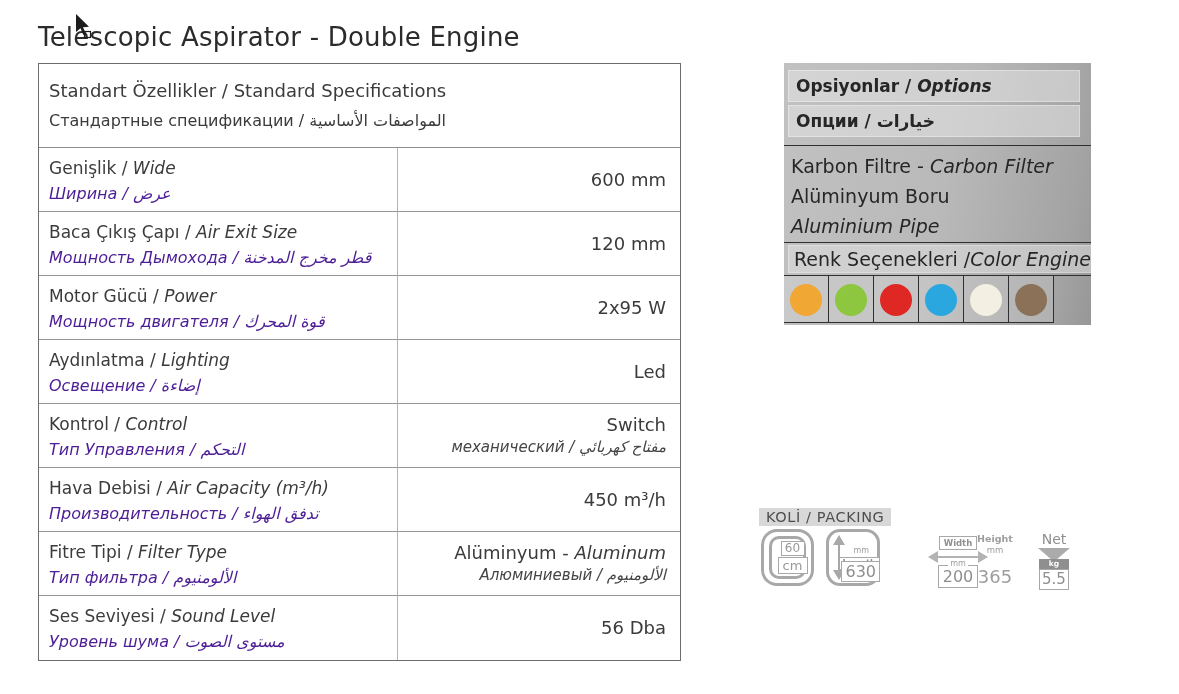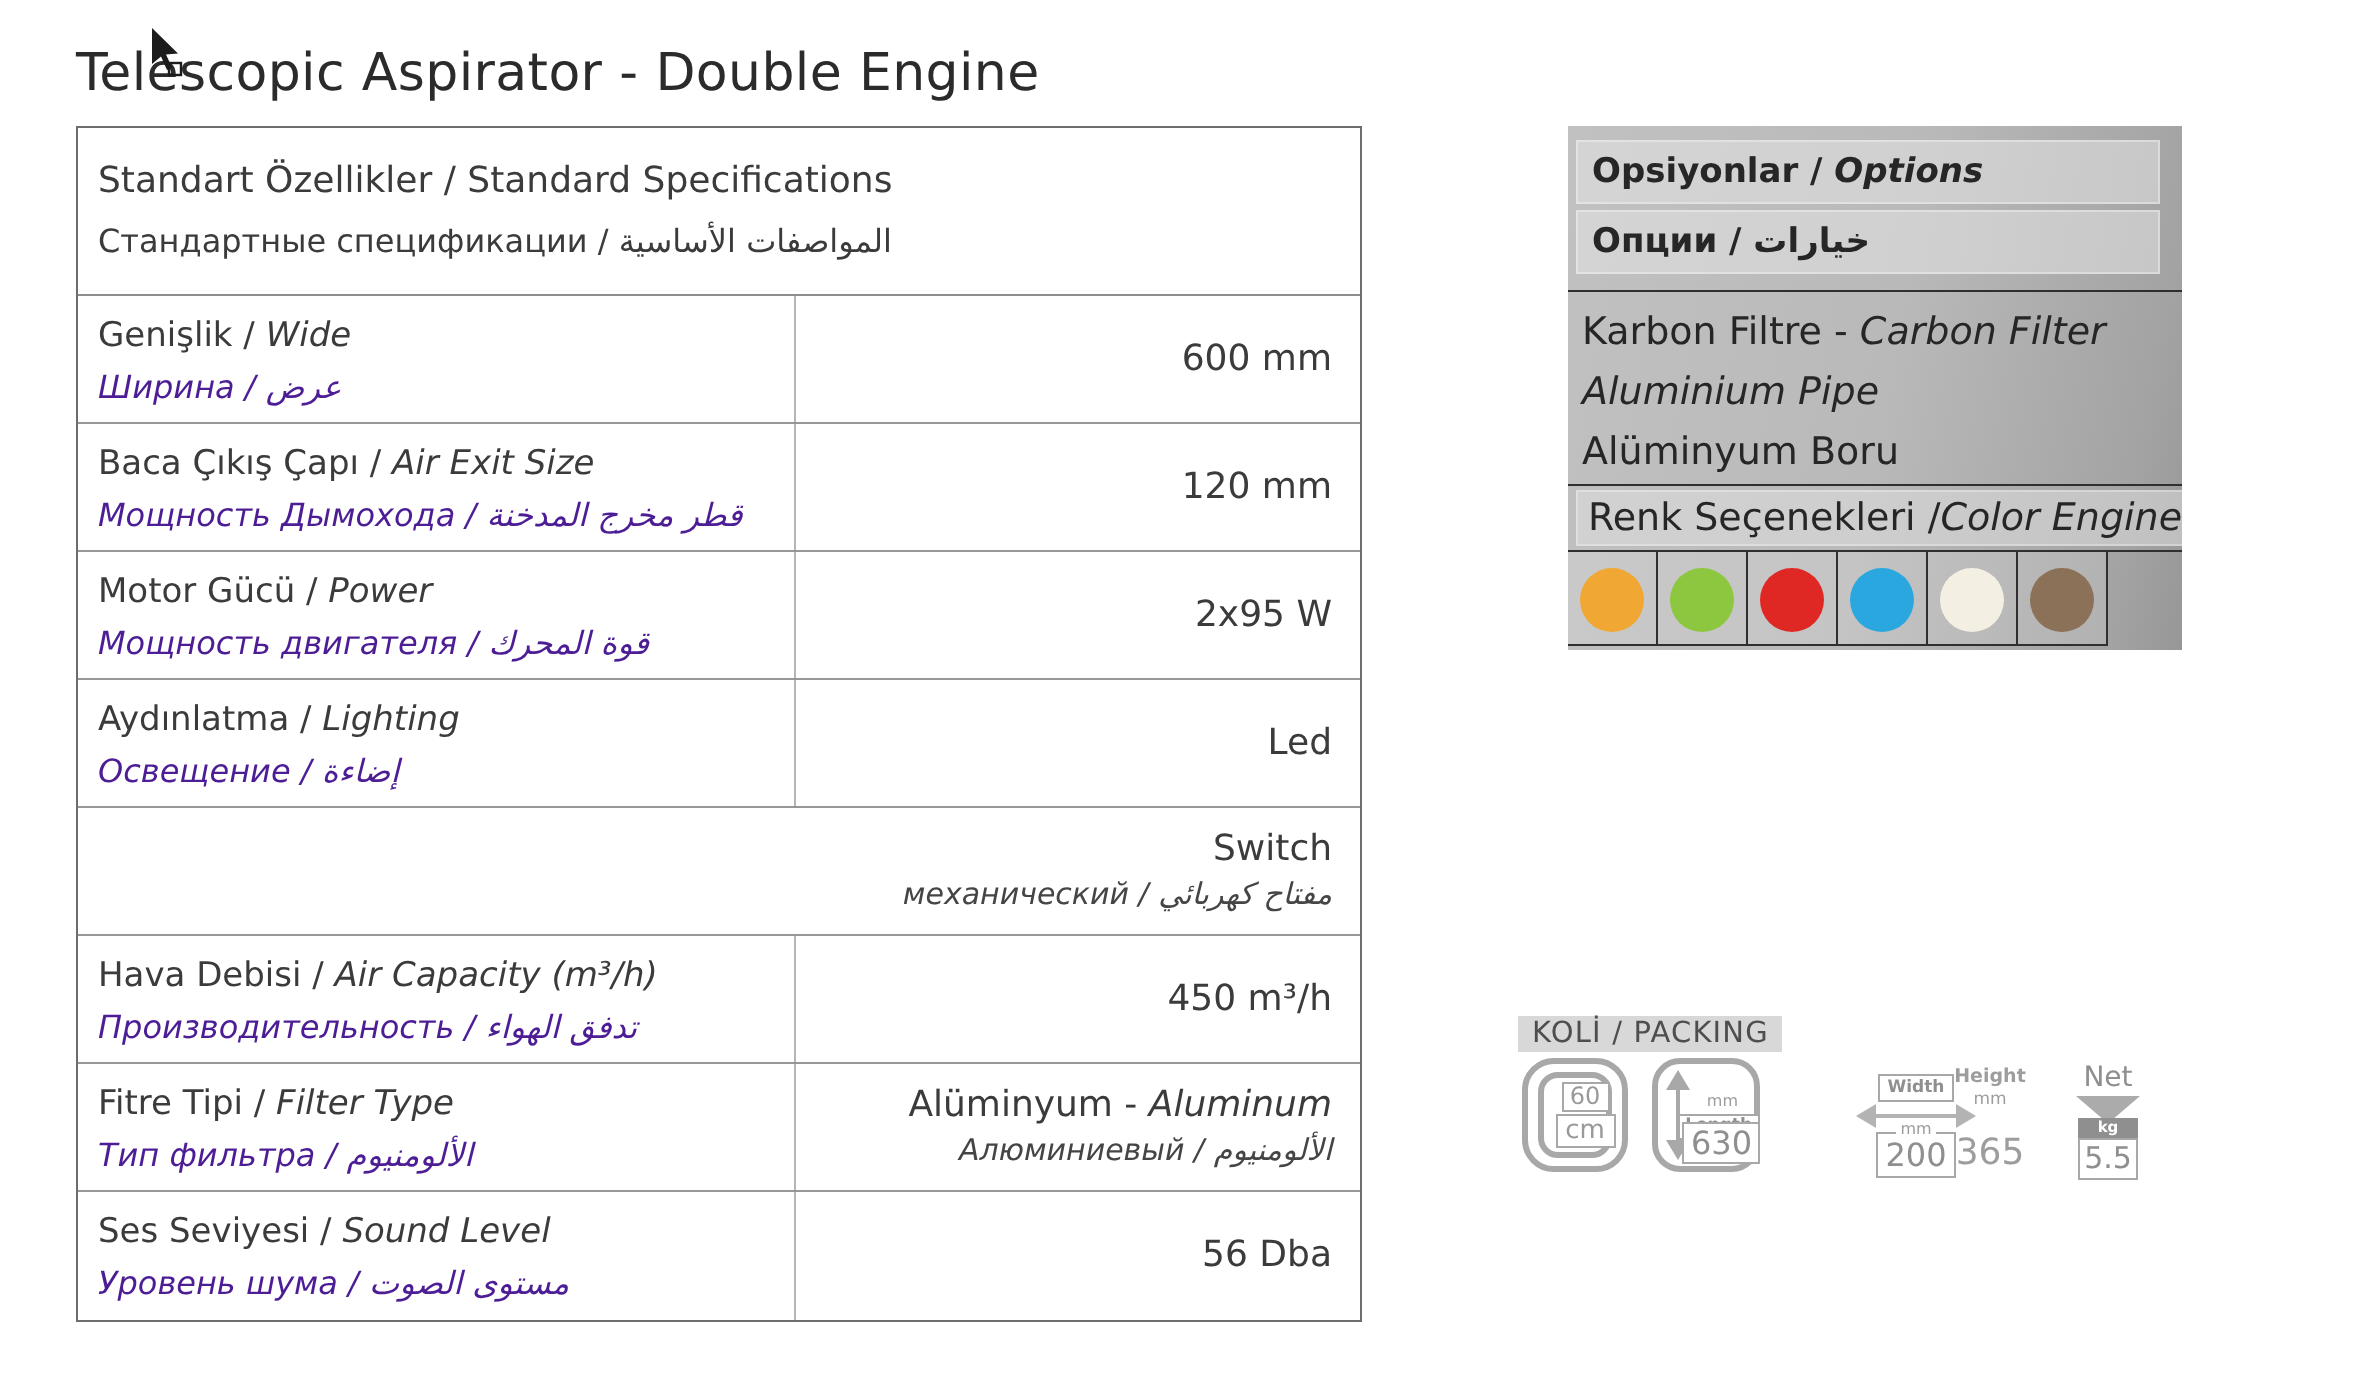--- a/index.html
+++ b/index.html
@@ -163,20 +163,24 @@
         <div class="l1"><span>Aydınlatma / </span><em>Lighting</em></div>
         <div class="l2">Освещение / إضاءة</div>
       </div>
       <div class="cell-value">
         <div class="v1"><span>Led</span></div>
 
       </div>
     </div>
 
     <div class="trow">
+      <div class="cell-label">
+        <div class="l1"><span>Kontrol / </span><em>Control</em></div>
+        <div class="l2">Тип Управления / التحكم</div>
+      </div>
       <div class="cell-value">
         <div class="v1"><span>Switch</span></div>
         <div class="v2">механический / مفتاح كهربائي</div>
       </div>
     </div>
 
     <div class="trow">
       <div class="cell-label">
         <div class="l1"><span>Hava Debisi / </span><em>Air Capacity (m³/h)</em></div>
         <div class="l2">Производительность / تدفق الهواء</div>
@@ -210,22 +214,22 @@
     </div>
   </div>
 
   <div class="options-panel">
     <div class="opt-header">
       <div class="opt-box"><span>Opsiyonlar / </span><em>Options</em></div>
       <div class="opt-box">Опции / خيارات</div>
     </div>
     <div class="opt-items">
       <div class="opt-item"><span>Karbon Filtre - </span><em>Carbon Filter</em></div>
+      <div class="opt-item">Alüminyum Boru</div>
       <div class="opt-item italic">Aluminium Pipe</div>
-      <div class="opt-item">Alüminyum Boru</div>
     </div>
     <div class="opt-colors-label">
       <div class="inner"><span>Renk Seçenekleri /</span><em>Color Engine</em></div>
     </div>
     <div class="swatches">
       <div class="swatch filled">
           <span class="dot" style="background: rgb(240, 167, 51);"></span>
         </div>
       <div class="swatch filled">
           <span class="dot" style="background: rgb(141, 198, 63);"></span>

